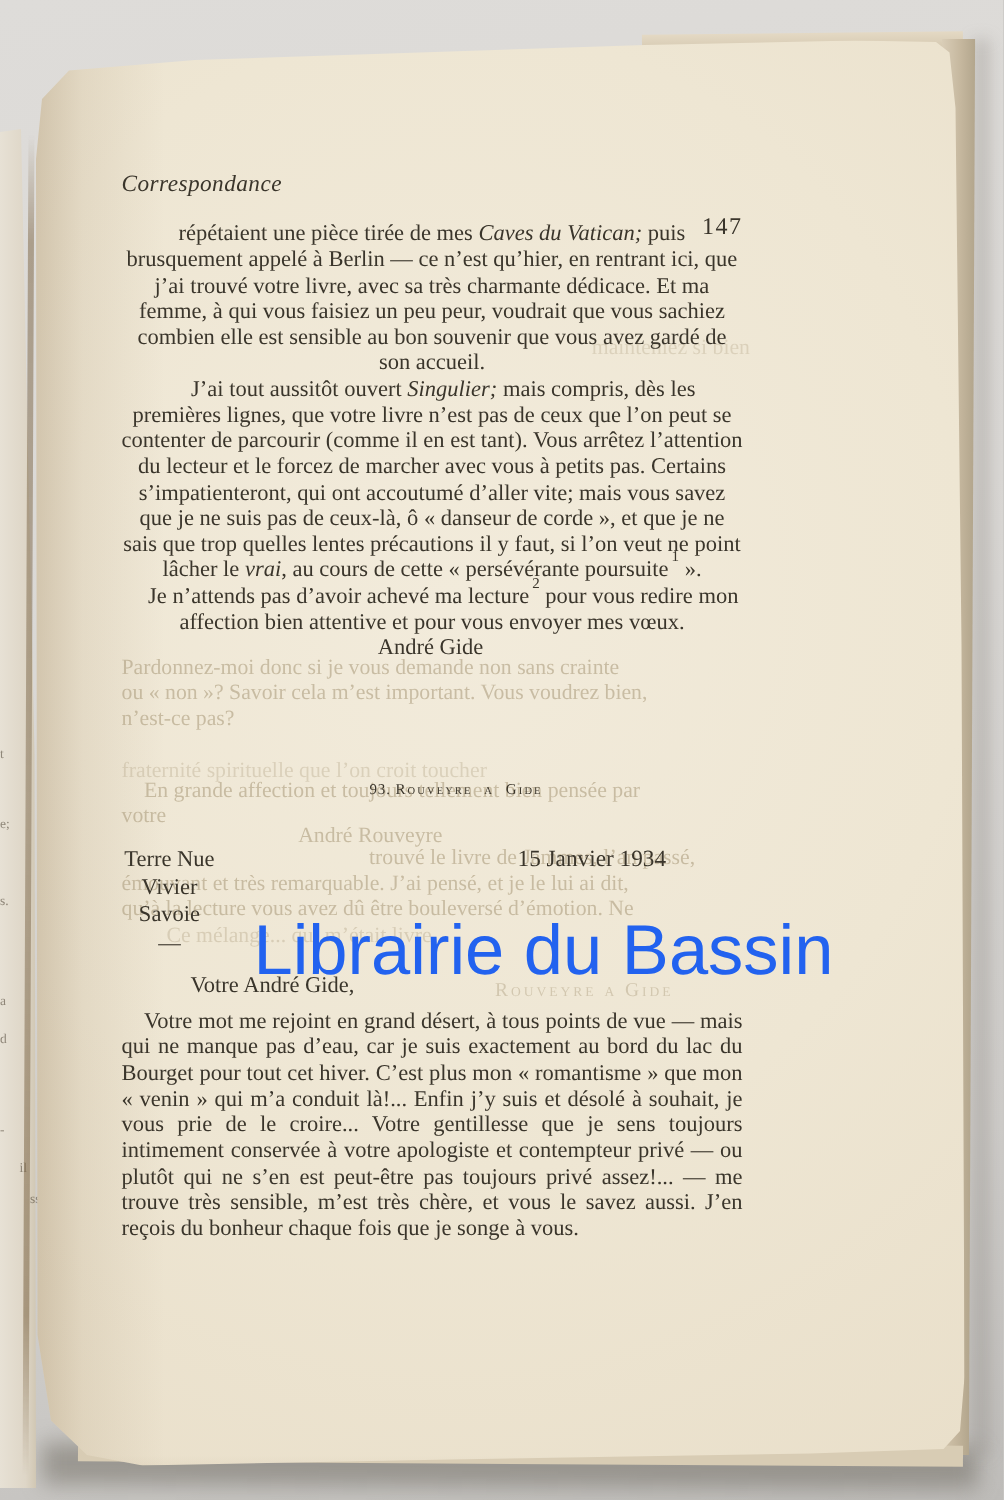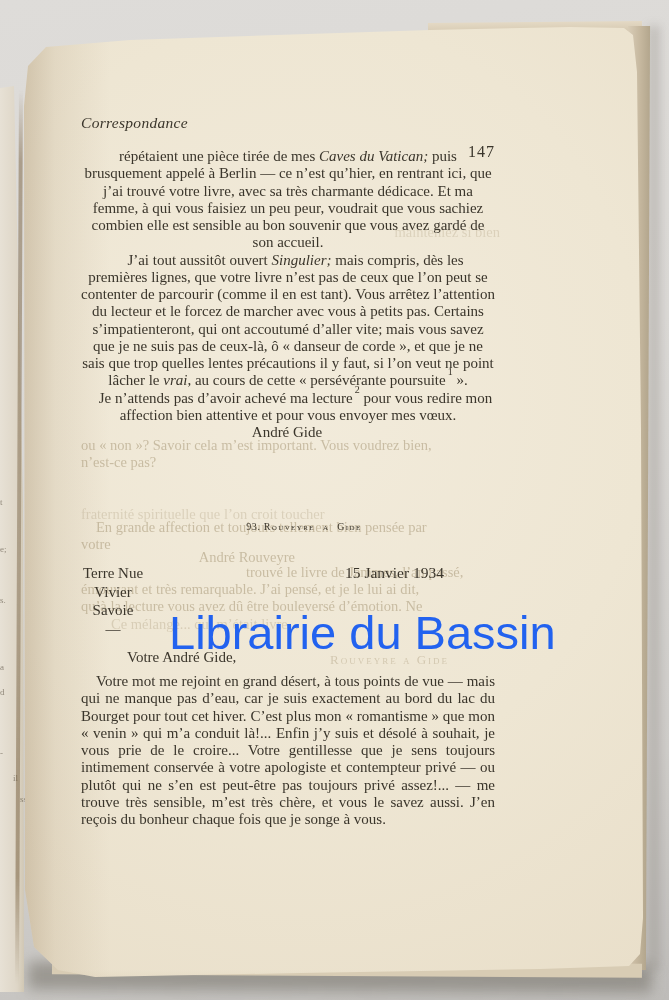--- a/index.html
+++ b/index.html
@@ -124,20 +124,21 @@
     <span>il</span>
     <span>ss</span>
   </div>
 
   <div class="page"></div>
   <div class="gutter-line"></div>
 
   <div class="ghost ghost-top">mainteniez si bien</div>
 
   <div class="ghost ghost-mid">
+    <div>Pardonnez-moi donc si je vous demande non sans crainte</div>
     <div>ou « non »? Savoir cela m’est important. Vous voudrez bien,</div>
     <div>n’est-ce pas?</div>
   </div>
 
   <div class="ghost ghost-faintline">fraternité spirituelle que l’on croit toucher</div>
 
   <div class="ghost ghost-closing">
     <div>En grande affection et toujours tellement bien pensée par</div>
     <div>votre</div>
   </div>

